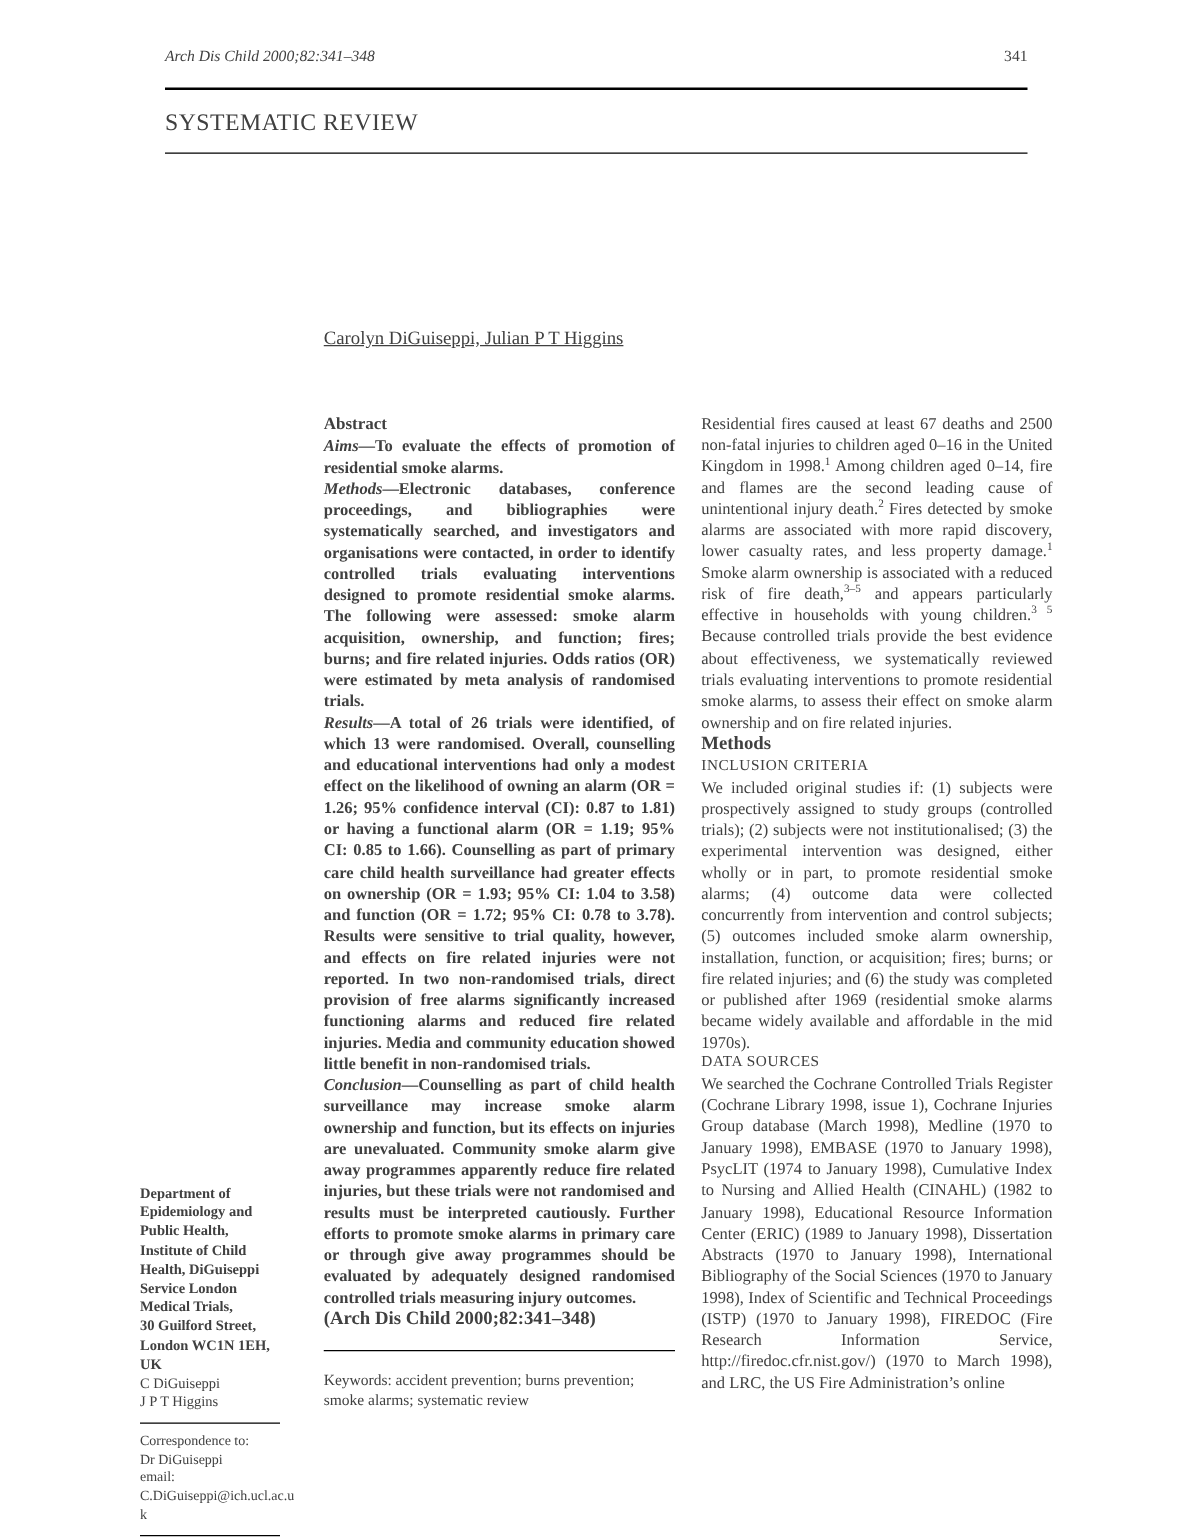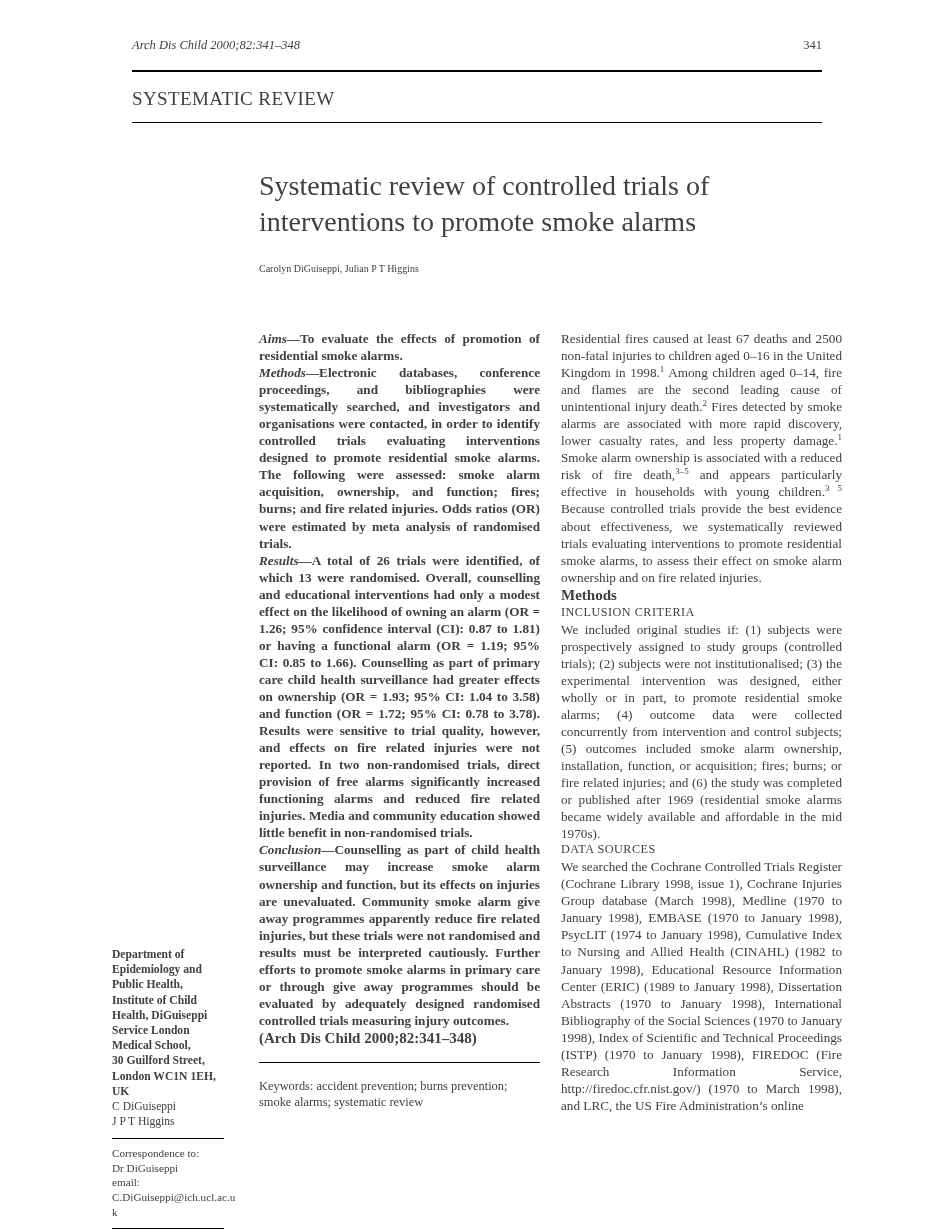--- a/index.html
+++ b/index.html
@@ -69,21 +69,22 @@
     width: 565px;
     font-size: 28px;
     line-height: 1.28;
     font-weight: normal;
   }
   .authors {
     position: absolute;
     left: 259px;
     top: 263px;
     width: 565px;
-    font-size: 10px;
+    font-size: 15px;
+    text-decoration: underline;
   }
 
   
   .col {
     position: absolute;
     top: 330px;
     width: 281px;
     font-size: 13.2px;
     line-height: 1.292;
     text-align: justify;
@@ -188,24 +189,24 @@
 
   <div class="runhead">
     <span class="journal">Arch Dis Child 2000;82:341–348</span>
     <span class="folio">341</span>
   </div>
   <div class="rule-top"></div>
 
   <div class="section-label">SYSTEMATIC REVIEW</div>
   <div class="rule-under-label"></div>
 
-  <div class="title">Systematic review of controlled trials of interventions to promote smoke alarms</div>
   <div class="authors">Carolyn DiGuiseppi, Julian P T Higgins</div>
 
   <div class="col col-left">
+    <p class="abstract-head">Abstract</p>
     <p class="abs-body"><i>Aims</i><span>—To evaluate the effects of promotion of residential smoke alarms.</span></p>
     <p class="abs-body"><i>Methods</i><span>—Electronic databases, conference proceedings, and bibliographies were systematically searched, and investigators and organisations were contacted, in order to identify controlled trials evaluating interventions designed to promote residential smoke alarms. The following were assessed: smoke alarm acquisition, ownership, and function; fires; burns; and fire related injuries. Odds ratios (OR) were estimated by meta analysis of randomised trials.</span></p>
     <p class="abs-body"><i>Results</i><span>—A total of 26 trials were identified, of which 13 were randomised. Overall, counselling and educational interventions had only a modest effect on the likelihood of owning an alarm (OR = 1.26; 95% confidence interval (CI): 0.87 to 1.81) or having a functional alarm (OR = 1.19; 95% CI: 0.85 to 1.66). Counselling as part of primary care child health surveillance had greater effects on ownership (OR = 1.93; 95% CI: 1.04 to 3.58) and function (OR = 1.72; 95% CI: 0.78 to 3.78). Results were sensitive to trial quality, however, and effects on fire related injuries were not reported. In two non-randomised trials, direct provision of free alarms significantly increased functioning alarms and reduced fire related injuries. Media and community education showed little benefit in non-randomised trials.</span></p>
     <p class="abs-body"><i>Conclusion</i><span>—Counselling as part of child health surveillance may increase smoke alarm ownership and function, but its effects on injuries are unevaluated. Community smoke alarm give away programmes apparently reduce fire related injuries, but these trials were not randomised and results must be interpreted cautiously. Further efforts to promote smoke alarms in primary care or through give away programmes should be evaluated by adequately designed randomised controlled trials measuring injury outcomes.</span></p>
     <p class="cite-line">(Arch Dis Child 2000;82:341–348)</p>
     <div class="rule-kw"></div>
     <p class="keywords" style="margin-top:16px">Keywords: accident prevention; burns prevention; smoke alarms; systematic review</p>
   </div>
 
   <div class="col col-right">
@@ -218,21 +219,21 @@
   </div>
 
   <div class="addr">
     <div class="bold">
       <div>Department of</div>
       <div>Epidemiology and</div>
       <div>Public Health,</div>
       <div>Institute of Child</div>
       <div>Health, DiGuiseppi</div>
       <div>Service London</div>
-      <div>Medical School,</div>
+      <div>Medical Trials,</div>
       <div>30 Guilford Street,</div>
       <div>London WC1N 1EH,</div>
       <div>UK</div>
     </div>
     <div class="names">C DiGuiseppi</div>
     <div class="names">J P T Higgins</div>
     <div class="addr-rule"></div>
     <div class="corr">Correspondence to:</div>
     <div class="corr">Dr DiGuiseppi</div>
     <div class="corr">email:</div>

